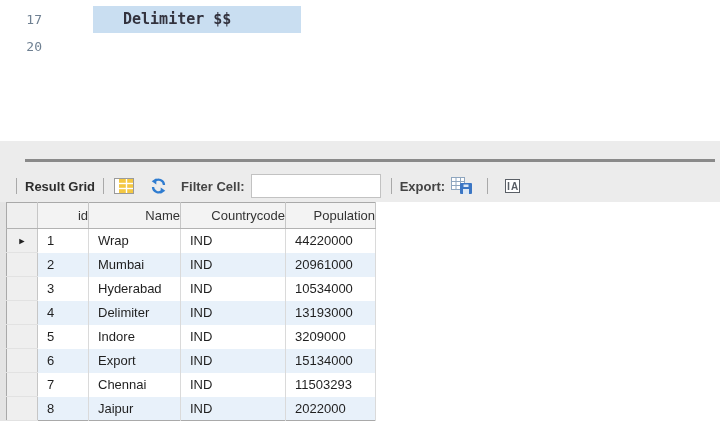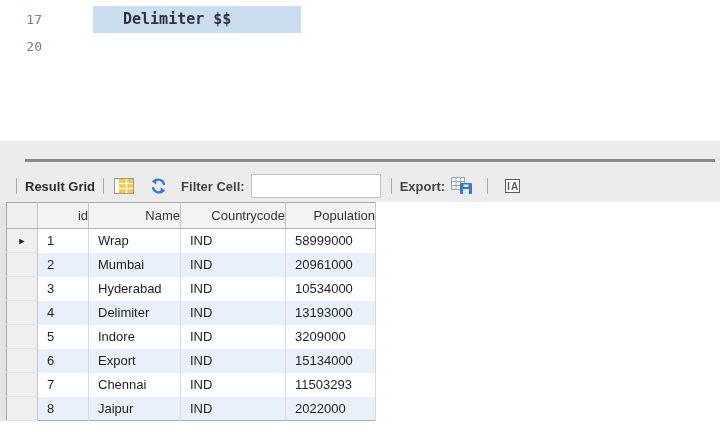--- a/index.html
+++ b/index.html
@@ -150,21 +150,21 @@
             <th data-name="column-header-countrycode">Countrycode</th>
             <th data-name="column-header-population">Population</th>
           </tr>
       </thead>
       <tbody data-name="grid-body">
           <tr data-name="grid-row-1">
             <td class="sel" data-name="row-selector">►</td>
             <td data-name="cell-id">1</td>
             <td data-name="cell-name">Wrap</td>
             <td data-name="cell-countrycode">IND</td>
-            <td data-name="cell-population">58999000</td>
+            <td data-name="cell-population">44220000</td>
           </tr>
           <tr class="alt" data-name="grid-row-2">
             <td class="sel" data-name="row-selector"></td>
             <td data-name="cell-id">2</td>
             <td data-name="cell-name">Mumbai</td>
             <td data-name="cell-countrycode">IND</td>
             <td data-name="cell-population">20961000</td>
           </tr>
           <tr data-name="grid-row-3">
             <td class="sel" data-name="row-selector"></td>

